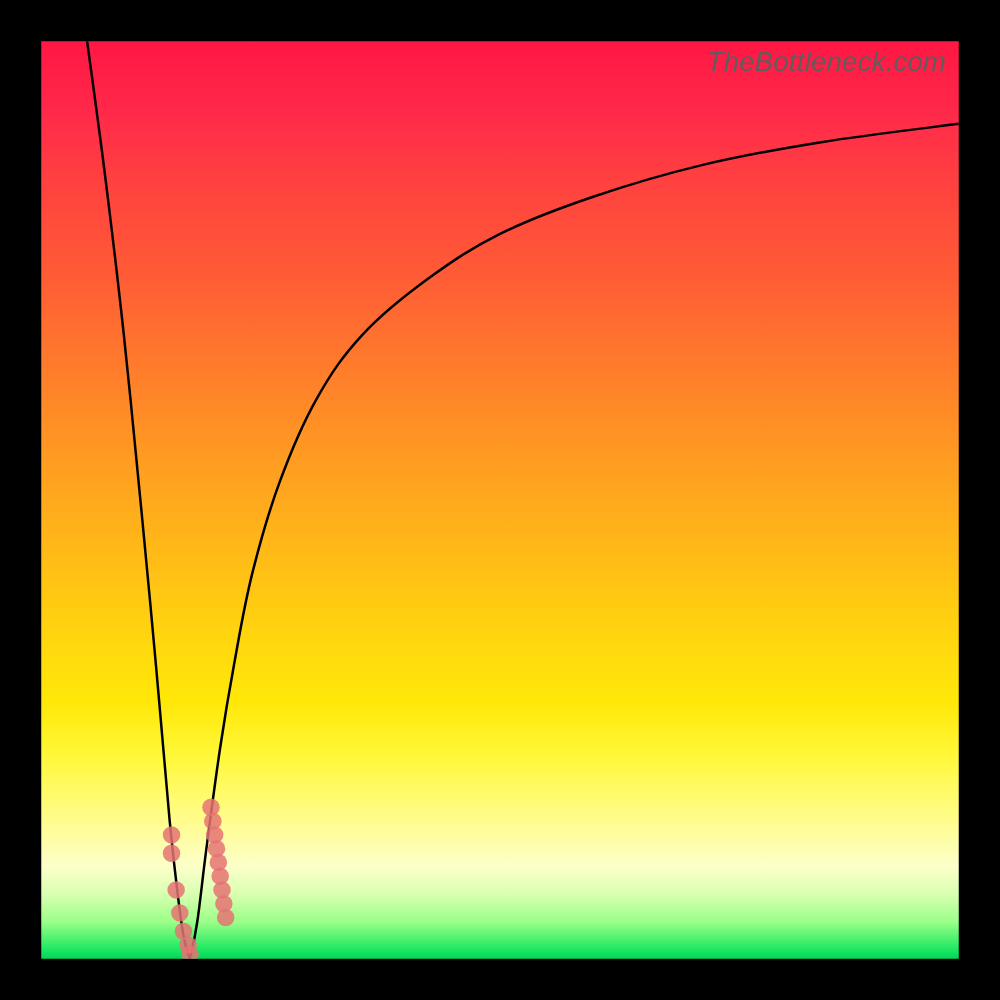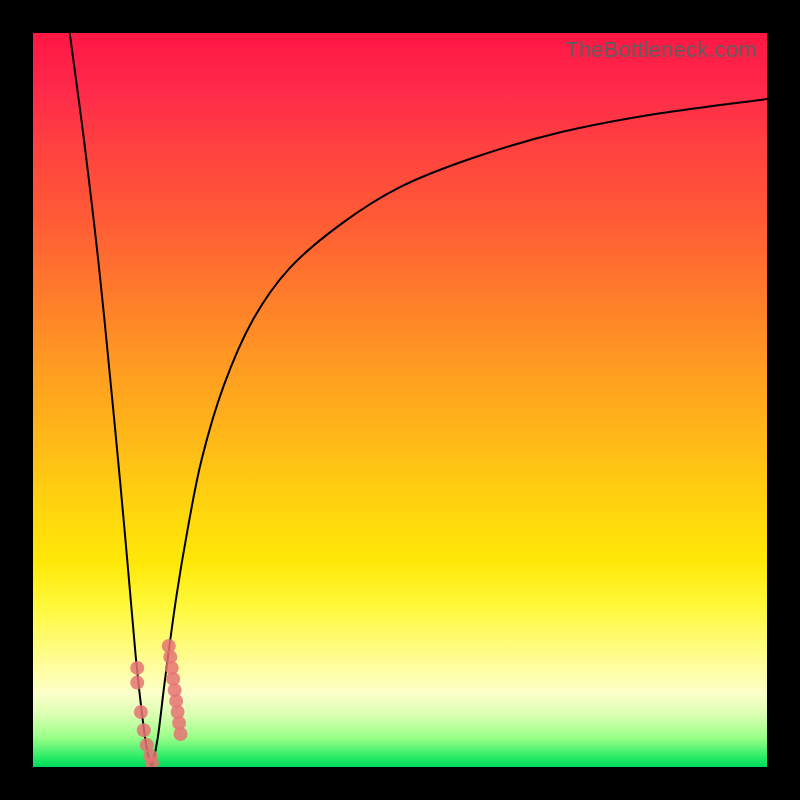--- a/index.html
+++ b/index.html
@@ -23,20 +23,21 @@
       #ffe808 72%,
       #fff83a 78%,
       #fffb6a 82%,
       #fffd9a 86%,
       #fcffca 90%,
       #d8ffb0 93%,
       #9aff88 96%,
       #1de862 99%,
       #00d858 100%
     );
+    font-style: italic;
   }
   .watermark {
     position: absolute;
     top: 4px;
     right: 10px;
     color: #5e5e5e;
     font-size: 22px;
     font-weight: 500;
     letter-spacing: 0.2px;
   }

